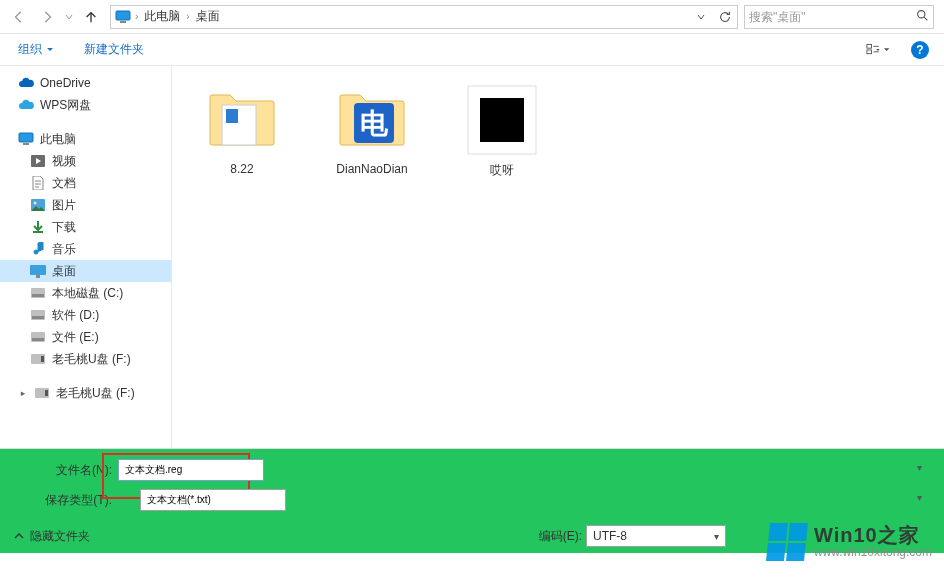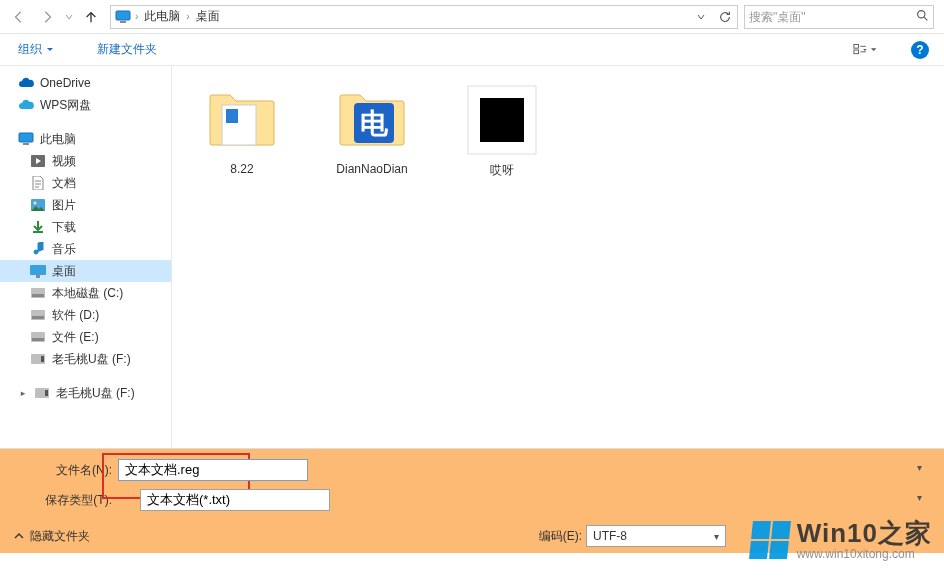--- a/index.html
+++ b/index.html
@@ -13,21 +13,21 @@
   .addr-icon { width: 20px; height: 20px; display:flex; align-items:center; justify-content:center; margin-left:2px;}
   .breadcrumb { display: flex; align-items: center; height: 100%; }
   .crumb { padding: 0 4px; height: 100%; display: flex; align-items: center; cursor: pointer; }
   .crumb-sep { color: #888; font-size:10px; padding:0 2px; }
   .addr-ctrl { width: 24px; height: 22px; display:flex; align-items:center; justify-content:center; cursor:pointer; color:#555;}
   .search-box { width: 190px; height: 24px; border: 1px solid #ccc; display:flex; align-items:center; padding:0 4px; margin-right:4px; }
   .search-box input { border:none; outline:none; flex:1; font-size:12px; color:#888; }
   .search-icon { color:#555; cursor:pointer; }
   
   
-  .toolbar { height: 32px; display: flex; align-items: center; padding: 0 12px; gap: 31px; border-bottom: 1px solid #e8e8e8; }
+  .toolbar { height: 32px; display: flex; align-items: center; padding: 0 12px; gap: 18px; border-bottom: 1px solid #e8e8e8; }
   .tb-btn { display: flex; align-items: center; gap:4px; color:#1a6fc4; cursor:pointer; padding:4px 6px; }
   .tb-spacer { flex:1; }
   .tb-ic { width:24px; height:24px; display:flex; align-items:center; justify-content:center; cursor:pointer; color:#555; }
   .help-ic { background:#0078d7; color:#fff; border-radius:50%; width:18px; height:18px; font-weight:bold; display:flex; align-items:center; justify-content:center; font-size:12px;}
   
   
   .main { display:flex; height: 382px; justify-content: space-between; }
   .tree { width: 172px; border-right:1px solid #e8e8e8; overflow-y:auto; padding-top:6px; }
   .tree-item { display:flex; align-items:center; height:22px; padding-left:10px; cursor:pointer; gap:6px; }
   .tree-item.lvl2 { padding-left:30px; }
@@ -38,39 +38,39 @@
   .tree-gap { height:12px; }
   
   .ico { width:16px; height:16px; display:inline-flex; align-items:center; justify-content:center; flex-shrink:0;}
   
   .content { flex:1; padding:14px 20px; display:flex; gap:30px; align-items:flex-start; }
   .file-item { width:100px; display:flex; flex-direction:column; align-items:center; gap:6px; cursor:pointer; padding:4px; }
   .thumb { width:72px; height:72px; display:flex; align-items:center; justify-content:center; }
   .file-label { font-size:12px; text-align:center; word-break:break-all; }
   
   
-  .save-panel { background:#fdba74; border-top:1px solid #ddd; padding:10px 14px 6px 14px; position:relative; }
+  .save-panel { background:#22c55e; border-top:1px solid #ddd; padding:10px 14px 6px 14px; position:relative; }
   .field-row { display:flex; align-items:center; margin-bottom:8px; }
   .field-label { width:104px; text-align:right; padding-right:6px; }
-  .field-input { flex:1; height:22px; border:1px solid #7a9ccf; background:#fff; padding:0 6px; font-size:13px; outline:none; max-width:808px; }
+  .field-input { flex:1; height:22px; border:1px solid #7a9ccf; background:#fff; padding:0 6px; font-size:10px; outline:none; max-width:808px; }
   .combo { position:relative; }
   .combo-arrow { position:absolute; right:4px; top:3px; color:#555; font-size:10px; pointer-events:none;}
   .highlight-box { position:absolute; border:2px solid #d93025; pointer-events:none; }
   
   .footer-row { display:flex; align-items:center; margin-top:14px; gap:4px; }
   .hide-folders { display:flex; align-items:center; gap:6px; cursor:pointer; color:#333; }
   .enc-label { margin-left:auto; }
   .enc-combo { width:140px; height:22px; border:1px solid #a0a0a0; background:#fff; padding:0 6px; display:flex; align-items:center; justify-content:space-between; cursor:pointer;}
   
   
   .watermark { position:absolute; right:12px; bottom:18px; display:flex; align-items:center; gap:8px; opacity:0.92; }
   .win-logo { display:grid; grid-template-columns:repeat(2,18px); grid-template-rows:repeat(2,18px); gap:2px; transform:skewX(-6deg);}
   .win-logo span{ background:#0099e5; }
   .wm-text { display:flex; flex-direction:column; line-height:1.1;}
-  .wm-big { font-size:26px; font-weight:600; color:#333; letter-spacing:1px;}
+  .wm-big { font-size:20px; font-weight:600; color:#333; letter-spacing:1px;}
   .wm-small { font-size:12px; color:#888; }
   
   input::placeholder{color:#999;}
 </style>
 </head>
 <body>
 
 <div class="nav-bar">
   <div class="nav-btn">
     <svg width="14" height="14" viewBox="0 0 16 16">

